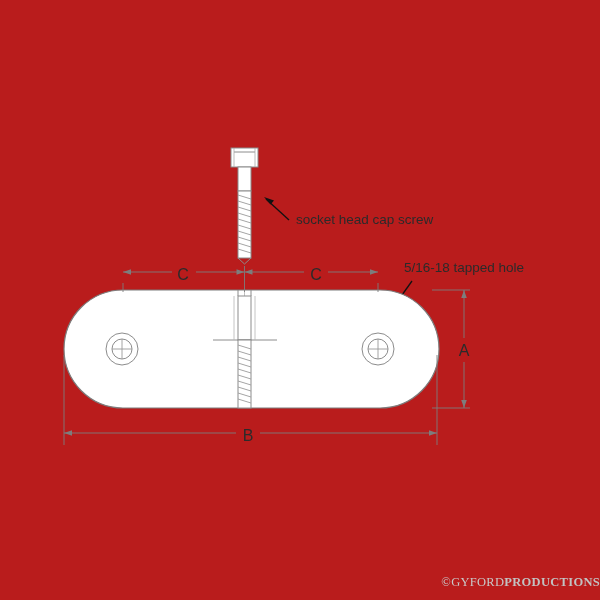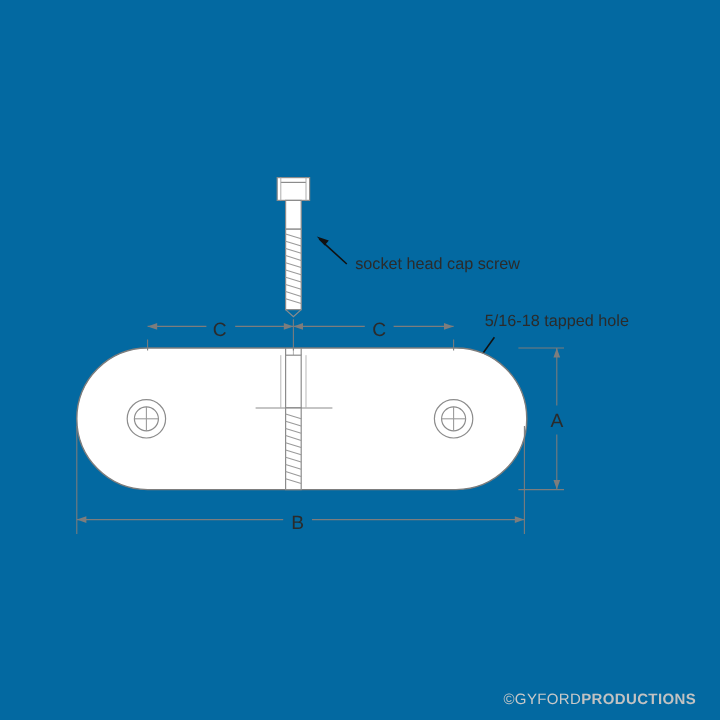--- a/index.html
+++ b/index.html
@@ -10,44 +10,44 @@
   body {
     width: 600px;
     height: 600px;
     font-family: "Liberation Sans", sans-serif;
     overflow: hidden;
   }
   #stage {
     position: relative;
     width: 600px;
     height: 600px;
-    background: #0369a1;
+    background: #b91c1c;
   }
   svg.drawing {
     position: absolute;
     left: 0;
     top: 0;
     width: 600px;
     height: 600px;
   }
   .anno-text {
     font-family: "Liberation Sans", sans-serif;
     font-size: 13.5px;
     fill: #2b2b2b;
   }
   .dim-letter {
     font-family: "Liberation Sans", sans-serif;
     font-size: 16px;
     fill: #2b2b2b;
   }
   .watermark {
     position: absolute;
-    right: 20px;
+    right: 0;
     bottom: 10px;
-    font-family: Liberation Sans, sans-serif;
+    font-family: Liberation Serif, serif;
     font-size: 12.5px;
     letter-spacing: 0.3px;
     color: #c9c9c9;
     white-space: nowrap;
   }
   .watermark .wm-strong {
     font-weight: bold;
     color: #c2c2c2;
   }
 </style>

